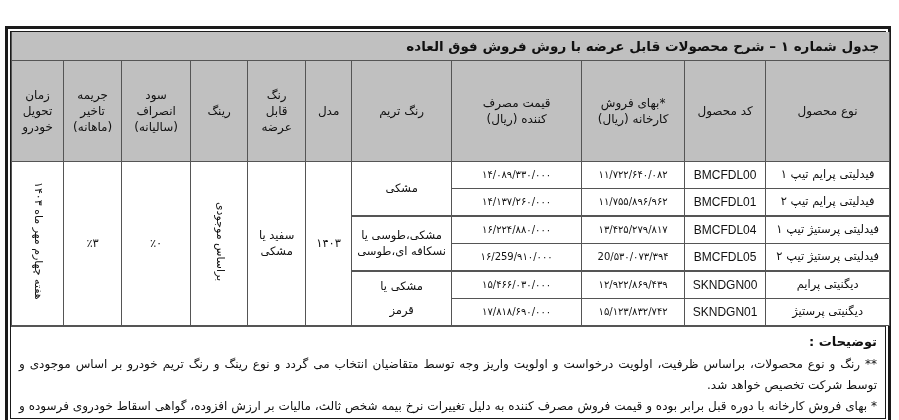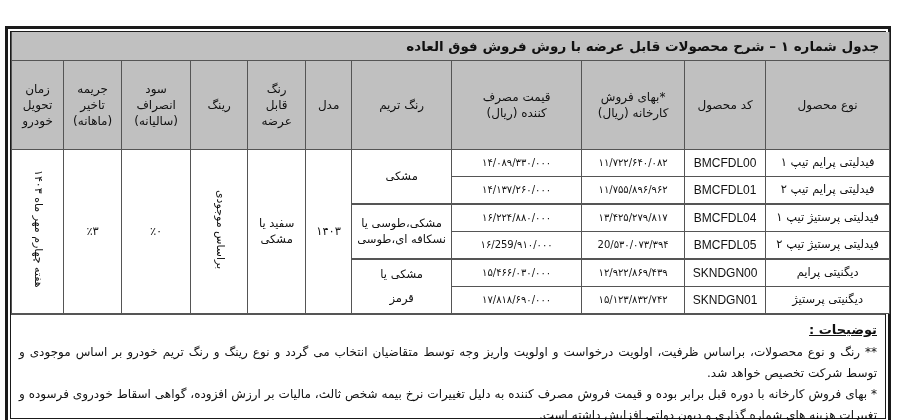--- a/index.html
+++ b/index.html
@@ -15,21 +15,21 @@
   .title-row th { background: #c0c0c0; height: 28px; text-align: right; padding-right: 10px;
                   font-size: 13.5px; font-weight: bold; border-top: none; }
   .head-row th { background: #c0c0c0; height: 68px; font-weight: normal; font-size: 12px; }
   .data-row td { height: 26px; background: #fff; }
   .num { font-size: 10px; letter-spacing: 0.5px; }
   .code { font-family: "Liberation Sans", sans-serif; font-size: 12px; }
   .vert2 { writing-mode: vertical-rl; display: inline-block; font-size: 11px; }
   .group-sep td { border-top: 2px solid #555; }
   .notes { direction: rtl; text-align: right; padding: 4px 8px 0 8px; font-size: 12px;
            line-height: 21px; border-top: 1px solid #555; }
-  .notes-title { font-weight: bold; font-size: 13px; text-decoration: underline; display: inline-block; margin-bottom: 2px; }
+  .notes-title { font-weight: bold; font-size: 13px; display: inline-block; margin-bottom: 2px; }
   .note-line { text-align: justify; }
 </style>
 </head>
 <body>
 
 <div class="frame">
   <div class="inner">
     <table>
       <colgroup>
         <col style="width:124px">
@@ -48,21 +48,21 @@
           <tr class="title-row">
         <th colspan="11">جدول شماره ۱ – شرح محصولات قابل عرضه با روش فروش فوق العاده</th>
       </tr>
       <tr class="head-row">
         <th>نوع محصول</th>
         <th>کد محصول</th>
         <th style="padding:0 10px;">*بهای فروش کارخانه (ریال)</th>
         <th style="padding:0 18px;">قیمت مصرف کننده (ریال)</th>
         <th>رنگ تریم</th>
         <th>مدل</th>
-        <th style="padding:10px 12px;">رنگ قابل عرضه</th>
+        <th style="padding:16px 12px;">رنگ قابل عرضه</th>
         <th>رینگ</th>
         <th style="padding:0 8px;">سود انصراف (سالیانه)</th>
         <th style="padding:0 6px;">جریمه تاخیر (ماهانه)</th>
         <th style="padding:0 6px;margin-top:16px;">زمان تحویل خودرو</th>
       </tr>
 
       <tr class="data-row">
         <td>فیدلیتی پرایم تیپ ۱</td>
         <td class="code">BMCFDL00</td>
         <td class="num">۱۱/۷۲۲/۶۴۰/۰۸۲</td>

